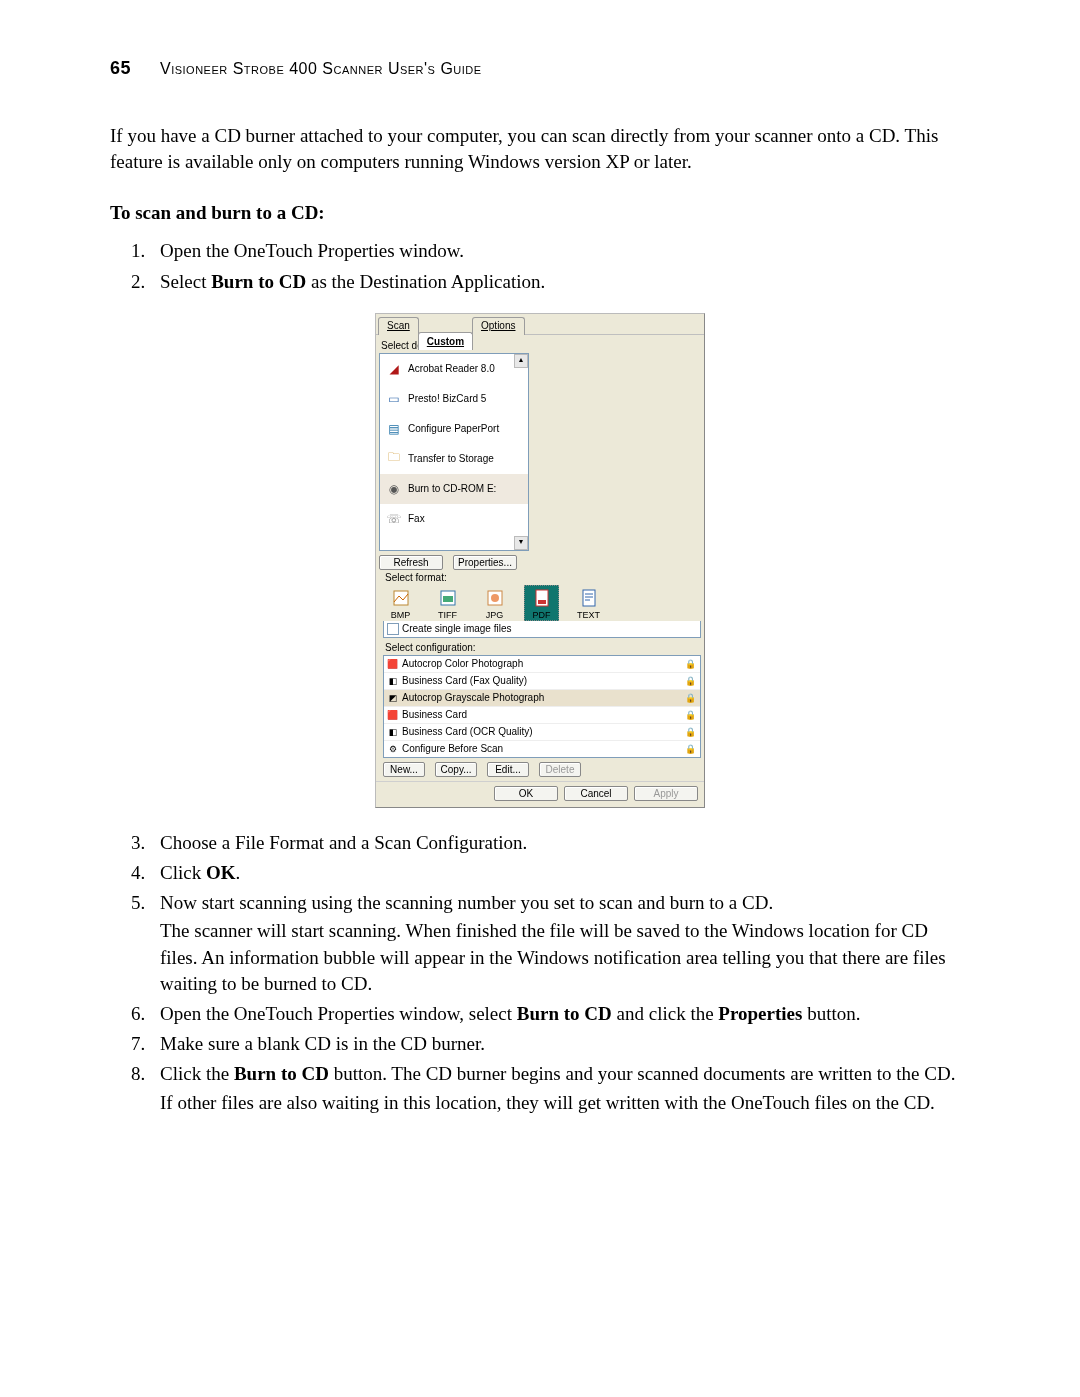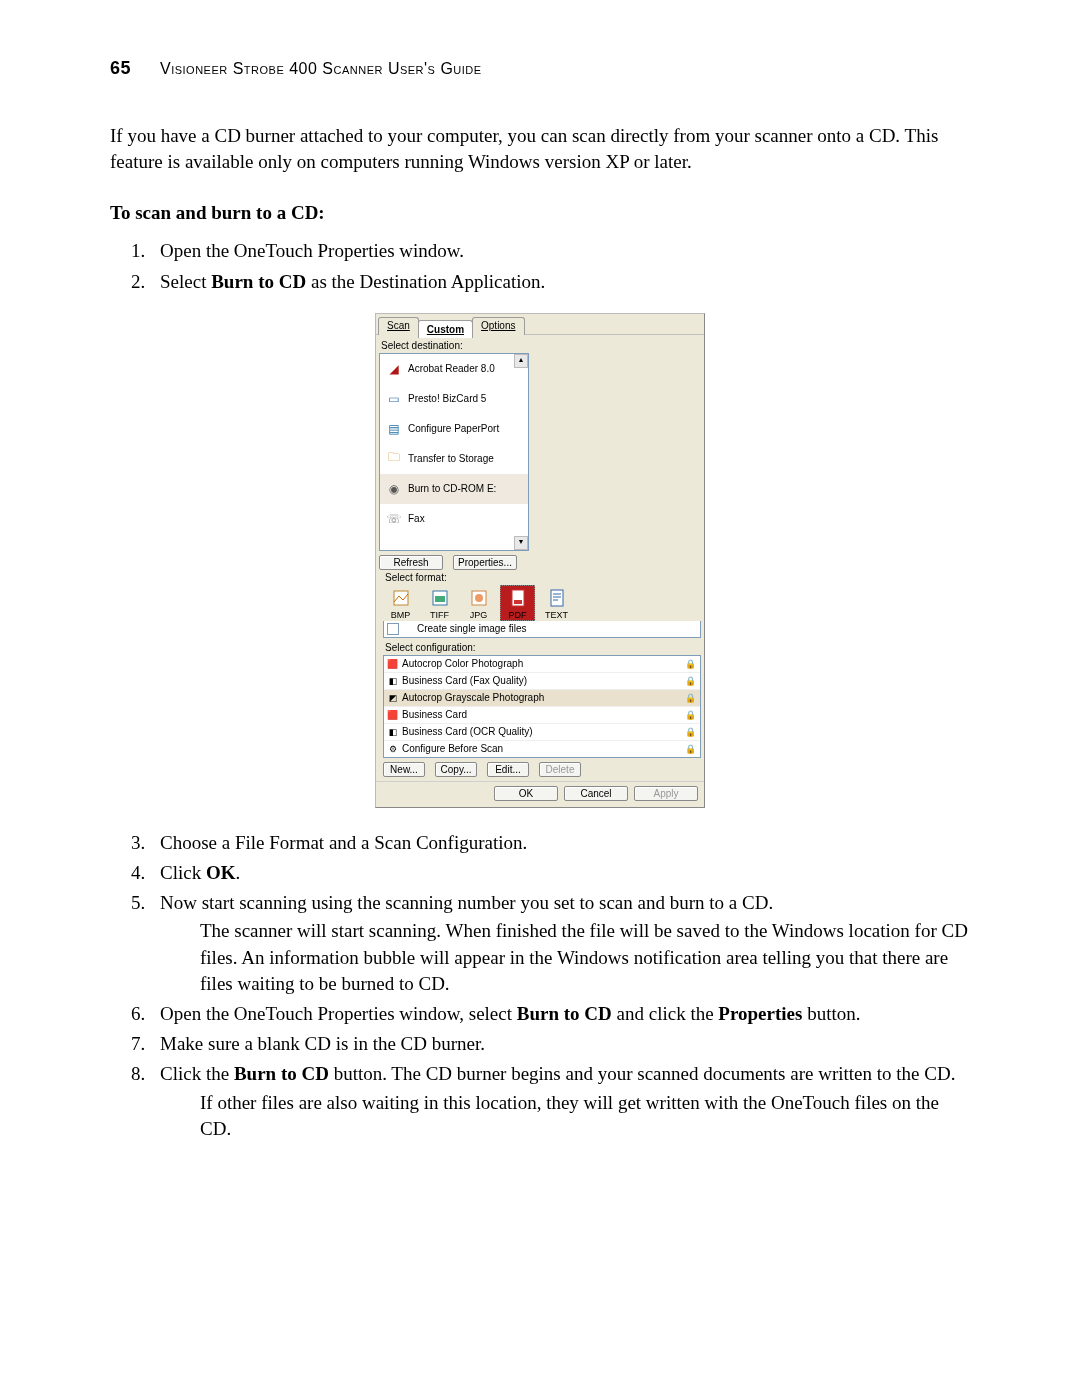--- a/index.html
+++ b/index.html
@@ -6,50 +6,50 @@
   body { width:1080px; min-height:1397px; font-family:"Times New Roman","Georgia",serif; color:#000; }
   .page { padding:58px 110px 60px 110px; }
   .header-row { font-family:"Arial Narrow","Helvetica Neue",Arial,sans-serif; font-stretch:condensed; font-size:16px; letter-spacing:0.5px; margin-bottom:44px; }
   .header-row .pgnum { font-weight:bold; font-size:18px; display:inline-block; margin-right:24px;text-align:right; }
   .header-row .hdrtxt { font-variant:small-caps; }
   h1.section-title { font-family:"Arial Narrow","Helvetica Neue",Arial,sans-serif; font-stretch:condensed; font-variant:small-caps; font-size:30px; font-weight:bold; margin:0 0 44px 0; letter-spacing:0.4px; }
   p.body { font-size:19px; line-height:1.35; margin:0 0 28px 0; }
   p.subhead { font-size:19px; font-weight:bold; margin:0 0 14px 0; }
   ol.steps { font-size:19px; line-height:1.38; margin:0 0 0 0; padding-left:40px; }
   ol.steps > li { padding-left:10px; margin-bottom:4px; }
-  ol.steps > li .step-body { margin-top:2px;margin-left:40px; }
+  ol.steps > li .step-body { margin-top:2px; }
   .b { font-weight:bold; }
   .screenshot-wrap { margin:18px auto 22px auto; width:330px; }
   
   .dlg { font-family:"Tahoma","Segoe UI",Arial,sans-serif; font-size:10px; color:#000; background:#ece9d8; border:1px solid #888; border-top-color:#bbb; border-left-color:#bbb; }
   .tabs { display:flex; gap:0; padding:2px 2px 0 2px; border-bottom:1px solid #bfbfbf; }
   .tab { padding:2px 8px 3px 8px; border:1px solid #9c9c9c; border-bottom:none; background:#ece9d8; border-top-left-radius:3px; border-top-right-radius:3px; margin-right:-1px; position:relative; top:1px;text-decoration:underline; }
-  .tab.active { background:#fff; font-weight:bold; top:4px; padding-top:3px; z-index:2; }
+  .tab.active { background:#fff; font-weight:bold; top:16px; padding-top:3px; z-index:2; }
   .tab-body { display:flex; padding:3px 3px 4px 3px;flex-direction:column; }
   .left-col { width:150px; }
   .right-col { flex:1; padding-left:4px; }
   .label { margin:2px 0 2px 2px; }
   .dest-list { border:1px solid #7f9db9; background:#fff; height:196px; position:relative; }
   .dest-list .scroll-up, .dest-list .scroll-down { position:absolute; right:0; width:12px; height:12px; background:#e8e8e8; border:1px solid #bbb; font-size:7px; text-align:center; line-height:10px; }
   .dest-list .scroll-up { top:0; }
   .dest-list .scroll-down { bottom:0; }
   .dest-item { display:flex; align-items:center; gap:5px; padding:6px 5px; border-bottom:0; }
   .dest-item:not(:last-of-type){ }
   .dest-item.sel { background:#efe9df; }
   .dest-icon { width:18px; height:18px; display:inline-flex; align-items:center; justify-content:center; font-size:12px; }
   .btn-row { display:flex; gap:10px; margin-top:4px; justify-content:flex-start; }
   .wbtn { font-family:inherit; font-size:10px; padding:1px 0; border:1px solid #888; background:#f4f4f0; border-radius:2px; min-width:62px; text-align:center; box-shadow:inset 1px 1px 0 #fff; }
   .wbtn.small { min-width:40px; }
   .wbtn.disabled { color:#999; }
-  .fmt-row { display:flex; gap:4px; margin:1px 0 1px 0; }
+  .fmt-row { display:flex; gap:12px; margin:1px 0 1px 0; }
   .fmt { width:33px; text-align:center; padding:1px 0 0 0; border:1px solid transparent; }
-  .fmt.sel { border:1px dotted #888; background:#b91c1c; }
+  .fmt.sel { border:1px dotted #888; background:#0f766e; }
   .fmt .ico { width:22px; height:22px; margin:0 auto 1px auto; display:flex; align-items:center; justify-content:center; font-size:13px; }
   .fmt .cap { font-size:9px; }
-  .chk-row { display:flex; align-items:center; gap:18px; border:1px solid #7f9db9; border-top:none; padding:2px 3px; background:#fff; margin-top:-1px; }
+  .chk-row { display:flex; align-items:center; gap:3px; border:1px solid #7f9db9; border-top:none; padding:2px 3px; background:#fff; margin-top:-1px; }
   .chk-box { width:10px; height:10px; border:1px solid #7f9db9; background:#fff; }
   .cfg-list { border:1px solid #7f9db9; background:#fff; margin-top:2px; }
   .cfg-item { display:flex; align-items:center; justify-content:space-between; padding:2px 3px 2px 3px; border-bottom:1px solid #eee; }
   .cfg-item:last-child { border-bottom:none; }
   .cfg-item.sel { background:#e9e1cd; }
   .cfg-left { display:flex; align-items:center; gap:3px; }
   .cfg-ico { width:12px; height:12px; display:inline-flex; align-items:center; justify-content:center; font-size:9px; }
   .cfg-lock { font-size:9px; color:#c79a2a; }
   .bottom-buttons { display:flex; justify-content:flex-end; gap:6px; padding:4px 6px 6px 6px; border-top:1px solid #cfcfcf; }
   

